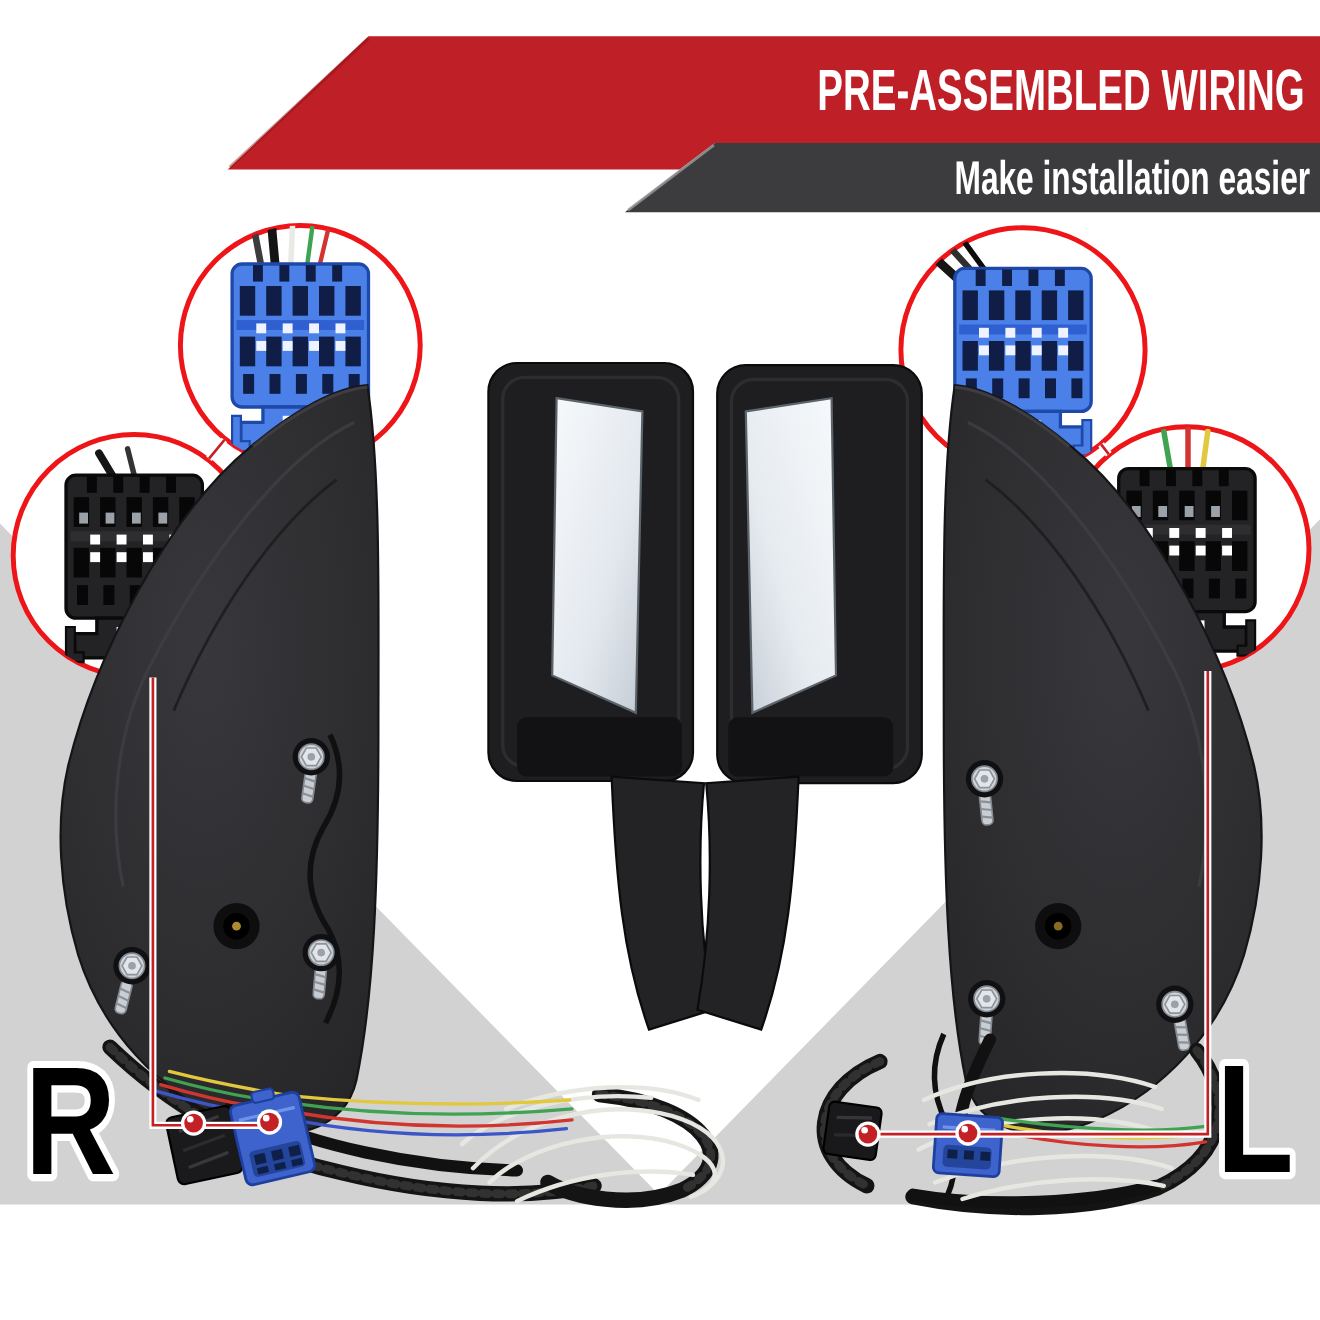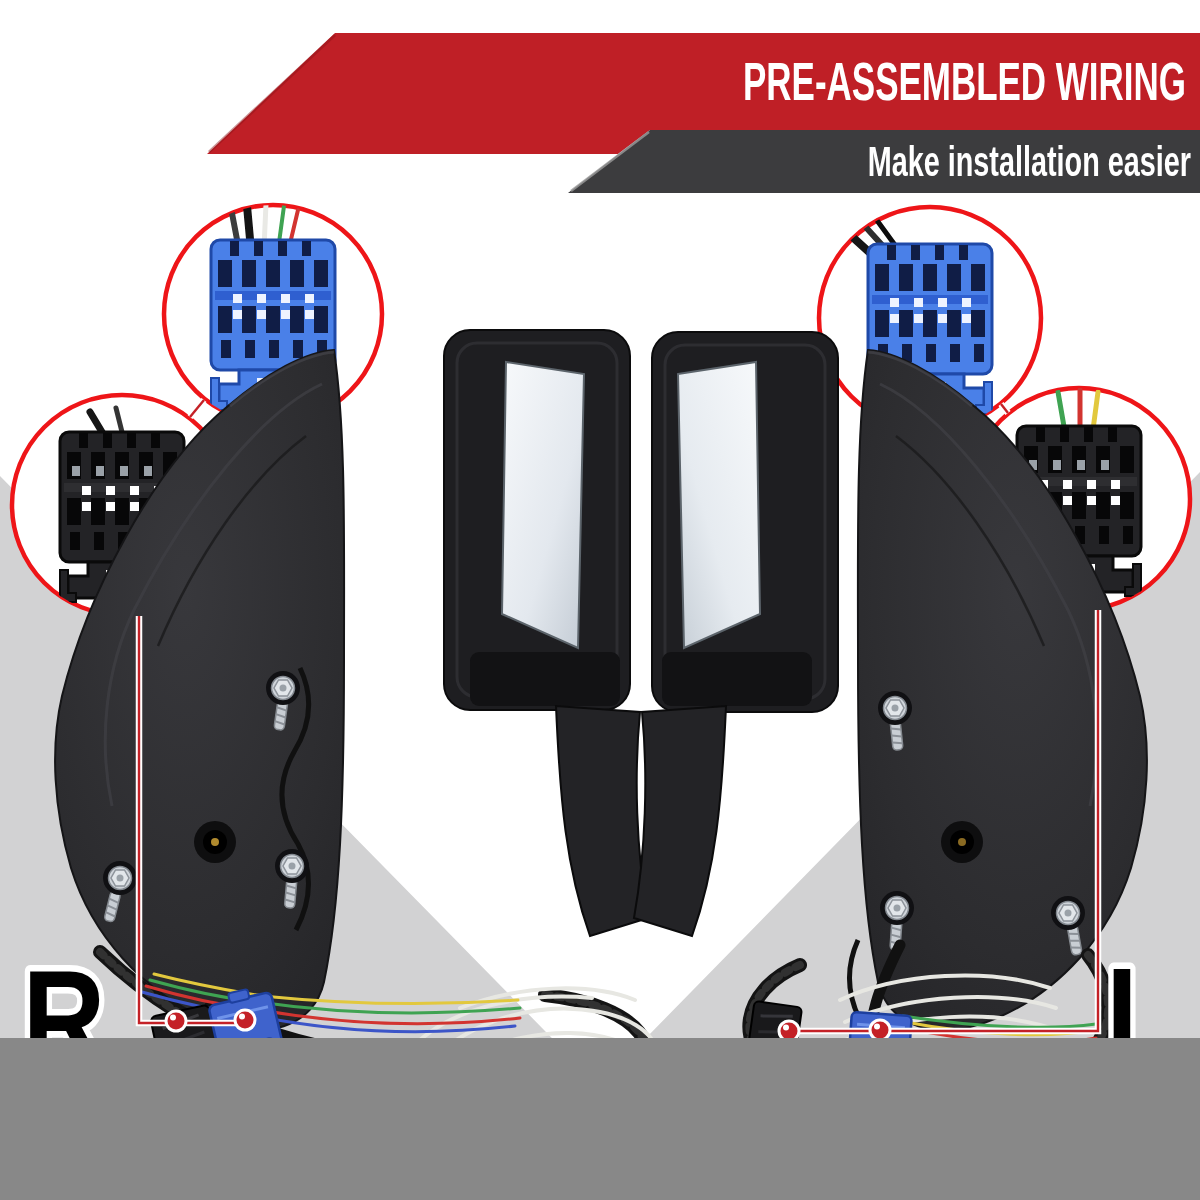--- a/index.html
+++ b/index.html
@@ -1,17 +1,17 @@
 <!DOCTYPE html>
 <html style="--c-banner-red: #bf1f26; --c-banner-gray: #3c3c3e; --c-chevron-gray: #d2d2d3; --c-ring-red: #ee1518; --c-leader-red: #c42127; --c-connector-blue: #4a80e8; --c-connector-black: #232326; --c-wire-green: #3fa352; --c-wire-red: #d23430; --c-wire-yellow: #e2c83e;"><head>
 <meta charset="utf-8">
 <style>
   html,body{margin:0;padding:0;background:#888;}
   #stage{
-    position:relative;width:1200px;height:1038px;background:#ffffff;
+    position:relative;width:1200px;height:1200px;background:#ffffff;
     overflow:hidden;font-family:"Liberation Sans", sans-serif;
   }
   svg{position:absolute;left:0;top:0;}
   .chev{fill:var(--c-chevron-gray,#d2d2d3);}
   .band-red{fill:var(--c-banner-red,#bf1f26);}
   .band-gray{fill:var(--c-banner-gray,#3c3c3e);}
   .ring{fill:#ffffff;stroke:var(--c-ring-red,#ee1518);stroke-width:4.5;}
   .leader-w{stroke:#ffffff;stroke-width:6.5;fill:none;}
   .leader-r{stroke:var(--c-leader-red,#c42127);stroke-width:2.4;fill:none;}
   .dot-w{fill:#ffffff;}

